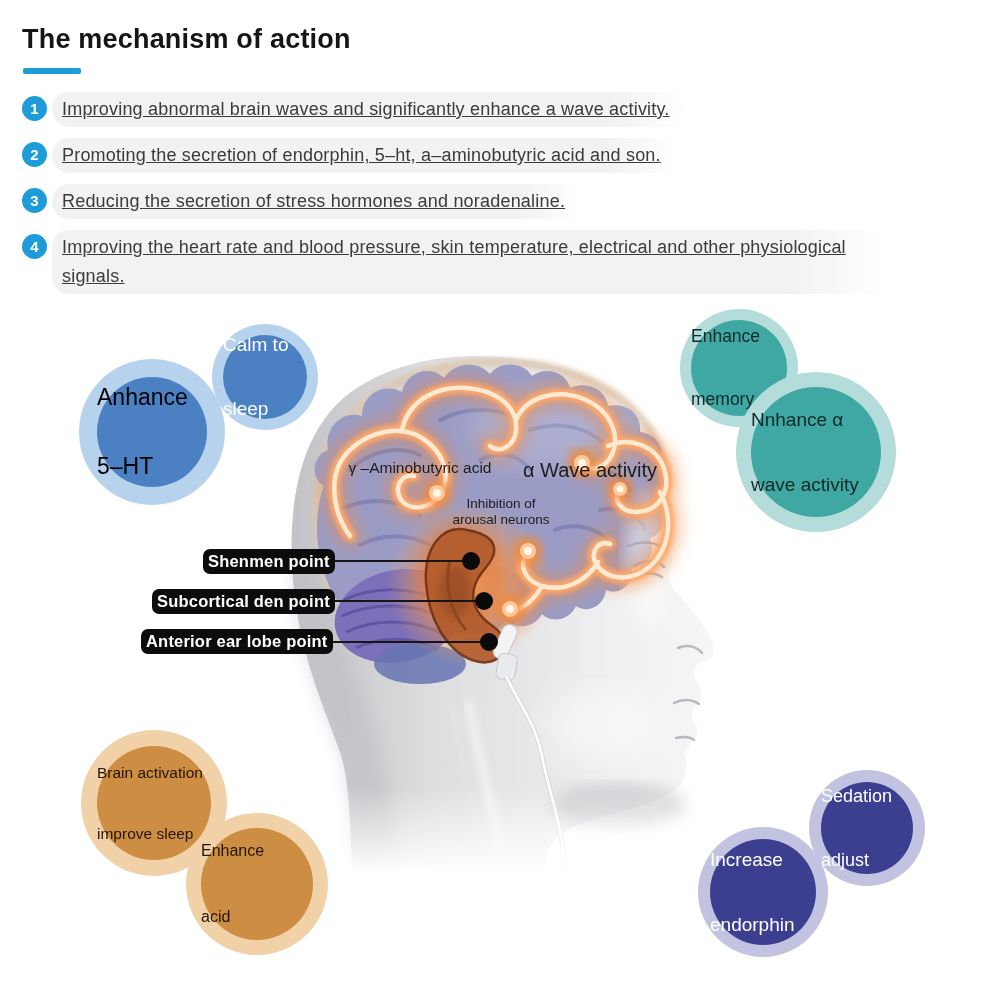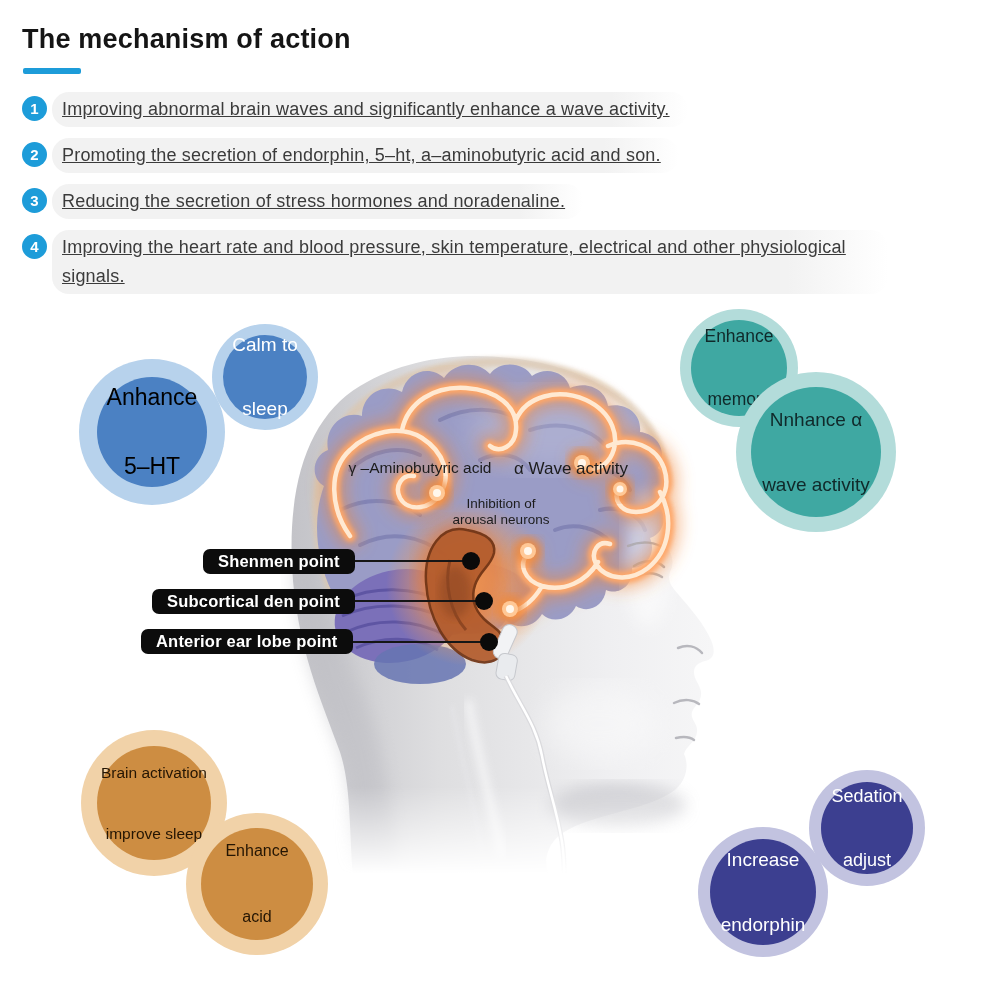--- a/index.html
+++ b/index.html
@@ -15,21 +15,21 @@
   .mech-list{position:absolute;left:22px;top:92px;width:950px;z-index:5;}
   .mech-item{display:flex;align-items:flex-start;margin-bottom:11px;}
   .num-circle{flex:0 0 25px;width:25px;height:25px;border-radius:50%;background:#1d9cd9;color:#fff;
               font-size:15px;font-weight:bold;line-height:25px;text-align:center;margin-top:4px;}
   .pill{margin-left:5px;background:linear-gradient(to right,#f2f2f2 0%,#f2f2f2 88%,rgba(242,242,242,0) 100%);
         border-radius:17px;padding:3px 18px 3px 10px;font-size:18px;line-height:29px;color:#3b3b3b;letter-spacing:.2px;text-decoration:underline;}
   .pill.wide{max-width:808px;}
 
   
   .bubble{position:absolute;border-radius:50%;display:flex;align-items:center;justify-content:center;z-index:2;}
-  .core{border-radius:50%;display:flex;flex-direction:column;align-items:center;justify-content:center;text-align:center;gap:42px;}
+  .core{border-radius:50%;display:flex;flex-direction:column;align-items:flex-start;justify-content:center;text-align:center;gap:42px;}
   #b-calm{left:212px;top:324px;width:106px;height:106px;background:#b7d2ec;}
   #b-calm .core{width:84px;height:84px;background:#4b81c3;color:#fff;font-size:19px;line-height:22px;}
   #b-anh{left:79px;top:359px;width:146px;height:146px;background:#b7d2ec;}
   #b-anh .core{width:110px;height:110px;background:#4b81c3;color:#000000;font-size:23px;line-height:27px;}
   #b-mem{left:680px;top:309px;width:118px;height:118px;background:#b3dcda;}
   #b-mem .core{width:96px;height:96px;background:#3fa8a2;color:#10292a;font-size:17.5px;line-height:21px;}
   #b-nnh{left:736px;top:372px;width:160px;height:160px;background:#b3dcda;}
   #b-nnh .core{width:130px;height:130px;background:#3fa8a2;color:#10292a;font-size:19px;line-height:23px;}
   #b-act{left:81px;top:730px;width:146px;height:146px;background:#f1d2a8;}
   #b-act .core{width:114px;height:114px;background:#cd8d42;color:#241503;font-size:15.5px;line-height:19px;}
@@ -37,26 +37,26 @@
   #b-gab .core{width:112px;height:112px;background:#cd8d42;color:#241503;font-size:16px;line-height:24px;}
   #b-sed{left:809px;top:770px;width:116px;height:116px;background:#c2c3e0;}
   #b-sed .core{width:92px;height:92px;background:#3c3f90;color:#fff;font-size:18px;line-height:22px;}
   #b-end{left:698px;top:827px;width:130px;height:130px;background:#c2c3e0;}
   #b-end .core{width:106px;height:106px;background:#3c3f90;color:#fff;font-size:19px;line-height:23px;}
 
   
   .brainlabel{position:absolute;color:#1c1c1c;text-align:center;z-index:3;}
   #bl-sed{left:409px;top:420px;width:200px;font-size:17px;}
   #bl-gab{left:325px;top:459px;width:190px;font-size:15.5px;}
-  #bl-alp{left:476px;top:459px;width:190px;font-size:17px;}
+  #bl-alp{left:495px;top:459px;width:190px;font-size:20px;}
   #bl-inh{left:413px;top:496px;width:176px;font-size:13.5px;line-height:15.5px;}
 
   
   .acubox{position:absolute;background:#0c0c0c;color:#fff;font-weight:bold;font-size:16.5px;line-height:25px;
-          padding:0 15px;border-radius:7px;z-index:4;letter-spacing:.2px;}
+          padding:0 5px;border-radius:7px;z-index:4;letter-spacing:.2px;}
   #ab-1{left:203px;top:549px;}
   #ab-2{left:152px;top:589px;}
   #ab-3{left:141px;top:629px;}
   .aculine{position:absolute;height:2px;background:#161616;z-index:3;}
   #al-1{left:330px;top:560px;width:141px;}
   #al-2{left:330px;top:600px;width:154px;}
   #al-3{left:330px;top:641px;width:159px;}
   .acudot{position:absolute;width:18px;height:18px;border-radius:50%;background:#0a0a0a;z-index:4;}
   #ad-1{left:462px;top:552px;}
   #ad-2{left:475px;top:592px;}

